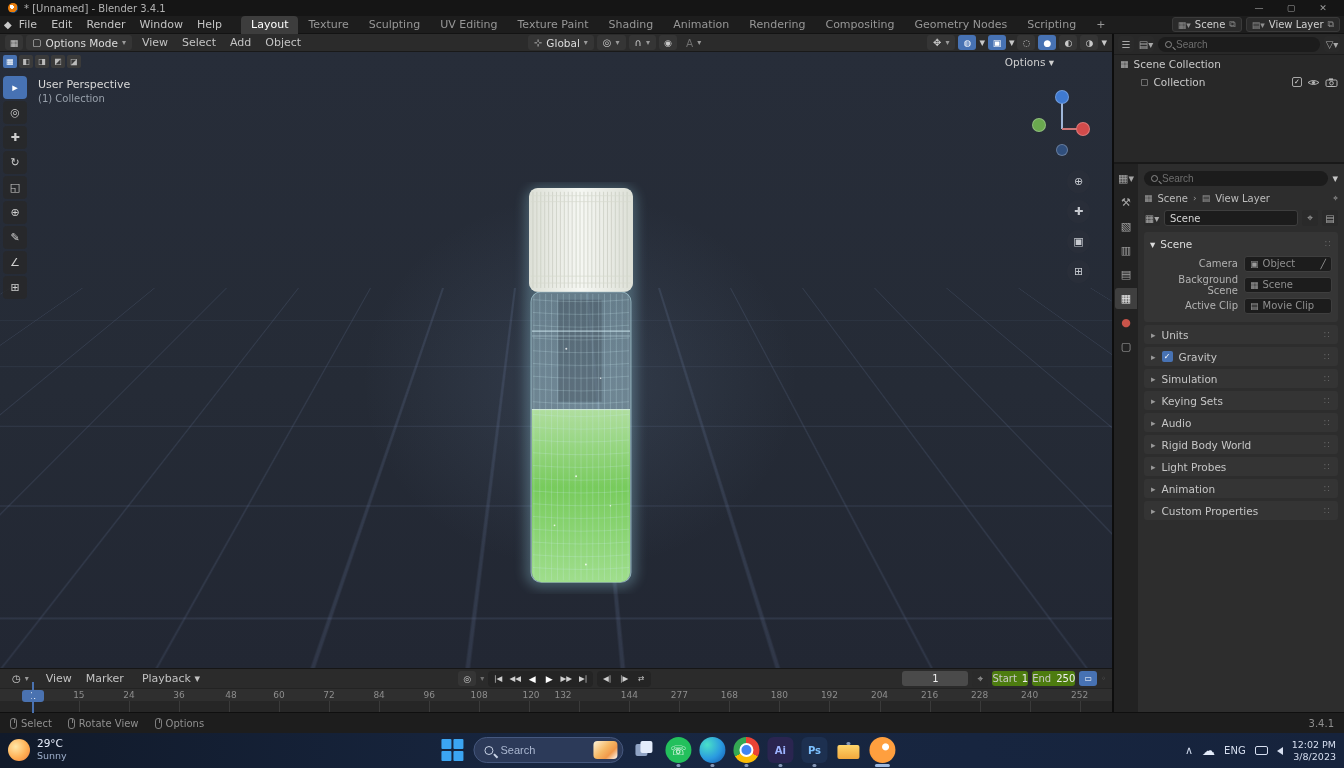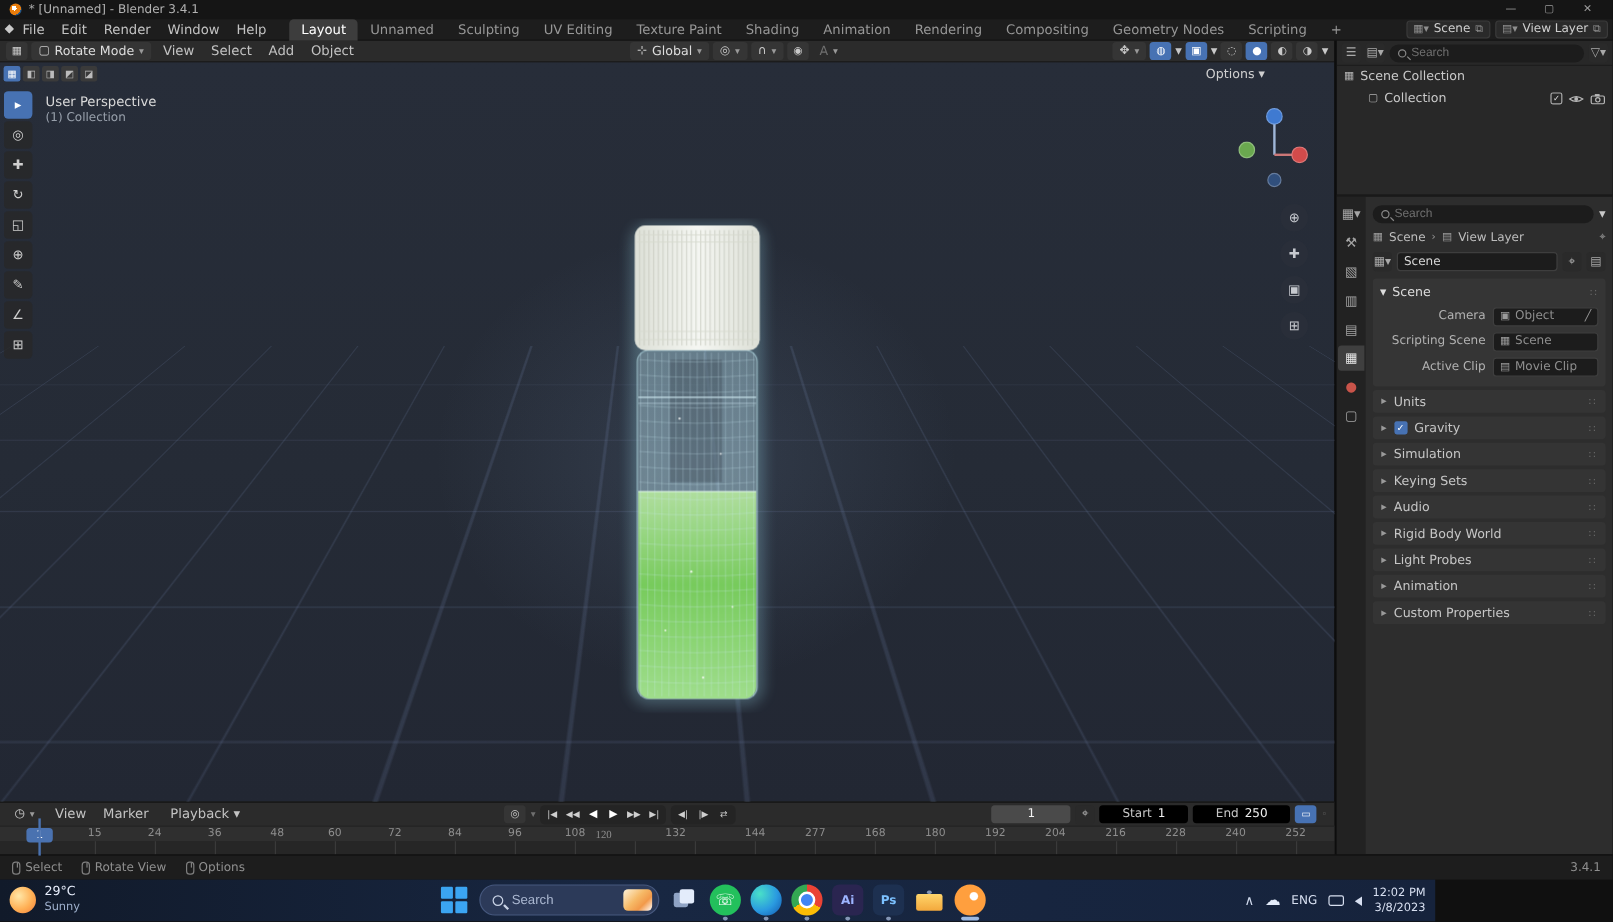--- a/index.html
+++ b/index.html
@@ -97,35 +97,35 @@
   .cp .car{color:#9a9a9a;font-size:9px}
   .gchk{width:11px;height:11px;background:#4772b3;border-radius:2px;color:#fff;font-size:8px;display:flex;align-items:center;justify-content:center}
   .ibtn{width:16px;height:16px;display:flex;align-items:center;justify-content:center;color:#a9a9a9;font-size:10px;background:#2a2a2a;border-radius:3px}
   
   #timeline{left:0;top:668px;width:1112px;height:44px;background:#2b2b2b;border-top:1px solid #161616}
   .theader{display:flex;align-items:center;gap:4px;height:19px;padding:0 6px}
   .tr-group{display:flex;align-items:center;background:#242424;border-radius:4px;padding:1px 2px;gap:1px}
   .tbtn{min-width:16px;height:14px;padding:0 2px;display:flex;align-items:center;justify-content:center;color:#cfcfcf;font-size:7.5px;border-radius:2px}
   .tbtn.play{color:#fff;font-size:9px}
   .framefield{width:66px;height:15px;background:#4a4a4a;border-radius:3px;color:#f2f2f2;display:flex;align-items:center;justify-content:center;font-size:10px}
-  .rangepill{display:flex;align-items:center;gap:5px;background:#000000;border-radius:3px;height:15px;padding:0 19px;font-size:10px;color:#c9c9c9}
+  .rangepill{display:flex;align-items:center;gap:5px;background:#4d7c0f;border-radius:3px;height:15px;padding:0 0;font-size:10px;color:#c9c9c9}
   .bluebtn{width:18px;height:15px;background:#4772b3;border-radius:3px;color:#fff;display:flex;align-items:center;justify-content:center;font-size:8px}
   #ruler{position:absolute;left:0;top:19px;width:1112px;height:13px;background:#2f2f2f;border-top:1px solid #232323}
   #ruler .flabel{position:absolute;top:1px;transform:translateX(-50%);color:#8d8d8d;font-size:9px}
   #ktrack{position:absolute;left:0;top:32px;width:1112px;height:12px;background:#262626}
   .ktick{position:absolute;top:0;width:1px;height:12px;background:#3a3a3a}
   #playhead{position:absolute;top:1px;width:22px;height:12px;background:#4a72b0;border-radius:3px;color:#fff;font-size:9px;display:flex;align-items:center;justify-content:center;z-index:3}
   #playstem{position:absolute;top:13px;width:2px;height:31px;background:#4a72b0;z-index:3}
   
   #statusbar{left:0;top:712px;width:1344px;height:21px;background:#1d1d1d;border-top:1px solid #0f0f0f;display:flex;align-items:center;gap:16px;padding:0 10px;color:#8f8f8f;font-size:10px}
   .hint{display:flex;align-items:center;gap:4px}
   .mouse{width:7px;height:11px;border:1px solid #7f7f7f;border-radius:3px;position:relative}
   .mouse::after{content:"";position:absolute;left:3px;top:0;width:1px;height:4px;background:#7f7f7f}
   
-  #taskbar{left:0;top:733px;width:1196px;height:35px;background:linear-gradient(90deg,#111a2a 0%,#182742 45%,#16233c 100%)}
+  #taskbar{left:0;top:733px;width:1344px;height:35px;background:linear-gradient(90deg,#111a2a 0%,#182742 45%,#16233c 100%)}
   .weather{position:absolute;left:8px;top:4px;display:flex;align-items:center;gap:7px}
   .sun{width:22px;height:22px;border-radius:50%;background:radial-gradient(circle at 35% 35%,#ffe7a8,#ffb055 55%,#f37e3a)}
   .weather .t1{color:#e8eefc;font-size:10.5px;line-height:1.25}
   .weather .t2{color:#9fb0cc;font-size:9.5px;line-height:1.25}
   .centerdock{position:absolute;left:50%;top:4px;transform:translateX(-51%);display:flex;align-items:center;gap:8px}
   .startbtn{width:26px;height:26px;border-radius:5px;display:grid;grid-template-columns:10px 10px;grid-template-rows:10px 10px;gap:2px;align-content:center;justify-content:center}
   .startbtn span{background:#3ba5f2;border-radius:1px}
   .searchpill{width:150px;height:26px;border-radius:13px;background:#2c3a59;border:1px solid #46587e;display:flex;align-items:center;gap:7px;padding:0 5px 0 10px;color:#c9d3e6}
   .searchpill input{flex:1;background:transparent;border:none;outline:none;color:#c9d3e6;font-size:11px;min-width:0}
   .searchpill input::placeholder{color:#aab7d0}
@@ -173,21 +173,21 @@
 
   <span class="menu-item">File</span>
       <span class="menu-item">Edit</span>
       <span class="menu-item">Render</span>
       <span class="menu-item">Window</span>
       <span class="menu-item">Help</span>
     </div>
   <div class="tabs">
 
   <span class="tab active">Layout</span>
-      <span class="tab">Unnamed</span>
+      <span class="tab">Texture</span>
       <span class="tab">Sculpting</span>
       <span class="tab">UV Editing</span>
       <span class="tab">Texture Paint</span>
       <span class="tab">Shading</span>
       <span class="tab">Animation</span>
       <span class="tab">Rendering</span>
       <span class="tab">Compositing</span>
       <span class="tab">Geometry Nodes</span>
       <span class="tab">Scripting</span>
       <span class="tab">+</span>
@@ -202,21 +202,21 @@
     <span class="mini">▤▾</span>
     <span>View Layer</span>
     <span class="mini">⧉</span>
   </span>
 </div>
 
 <div id="vheader" class="abs">
   <span class="tggl">▦</span>
   <span class="pill">
     <span class="icon-g">▢</span>
-    <span>Rotate Mode</span>
+    <span>Options Mode</span>
     <span class="caret">▾</span>
   </span>
   <div style="display:flex">
 
   <span class="menu-item">View</span>
       <span class="menu-item">Select</span>
       <span class="menu-item">Add</span>
       <span class="menu-item">Object</span>
     </div>
   <span class="spacer"></span>
@@ -493,21 +493,21 @@
             <span class="k">Camera</span>
             <span class="field">
               <span class="fi">▣</span>
               <span class="fv">Object</span>
               <span class="spacer"></span>
               <span class="fi">╱</span>
             </span>
           </div>
 
           <div class="kv">
-            <span class="k">Scripting Scene</span>
+            <span class="k">Background Scene</span>
             <span class="field">
               <span class="fi">▦</span>
               <span class="fv">Scene</span>
               <span class="spacer"></span>
 
             </span>
           </div>
 
           <div class="kv">
             <span class="k">Active Clip</span>
@@ -637,21 +637,21 @@
     <div id="playhead" style="left: 22px;">1</div>
   <span class="flabel" style="left: 78.87px;">15</span>
       <span class="flabel" style="left: 128.91px;">24</span>
       <span class="flabel" style="left: 178.95px;">36</span>
       <span class="flabel" style="left: 231px;">48</span>
       <span class="flabel" style="left: 279.03px;">60</span>
       <span class="flabel" style="left: 329.07px;">72</span>
       <span class="flabel" style="left: 379.11px;">84</span>
       <span class="flabel" style="left: 429.15px;">96</span>
       <span class="flabel" style="left: 479.19px;">108</span>
-      <span class="flabel" style="left: 503px; font-family: Liberation Serif, serif;">120</span>
+      <span class="flabel" style="left: 531px;">120</span>
       <span class="flabel" style="left: 563px;">132</span>
       <span class="flabel" style="left: 629.31px;">144</span>
       <span class="flabel" style="left: 679.35px;">277</span>
       <span class="flabel" style="left: 729.39px;">168</span>
       <span class="flabel" style="left: 779.43px;">180</span>
       <span class="flabel" style="left: 829.47px;">192</span>
       <span class="flabel" style="left: 879.51px;">204</span>
       <span class="flabel" style="left: 929.55px;">216</span>
       <span class="flabel" style="left: 979.59px;">228</span>
       <span class="flabel" style="left: 1029.63px;">240</span>

